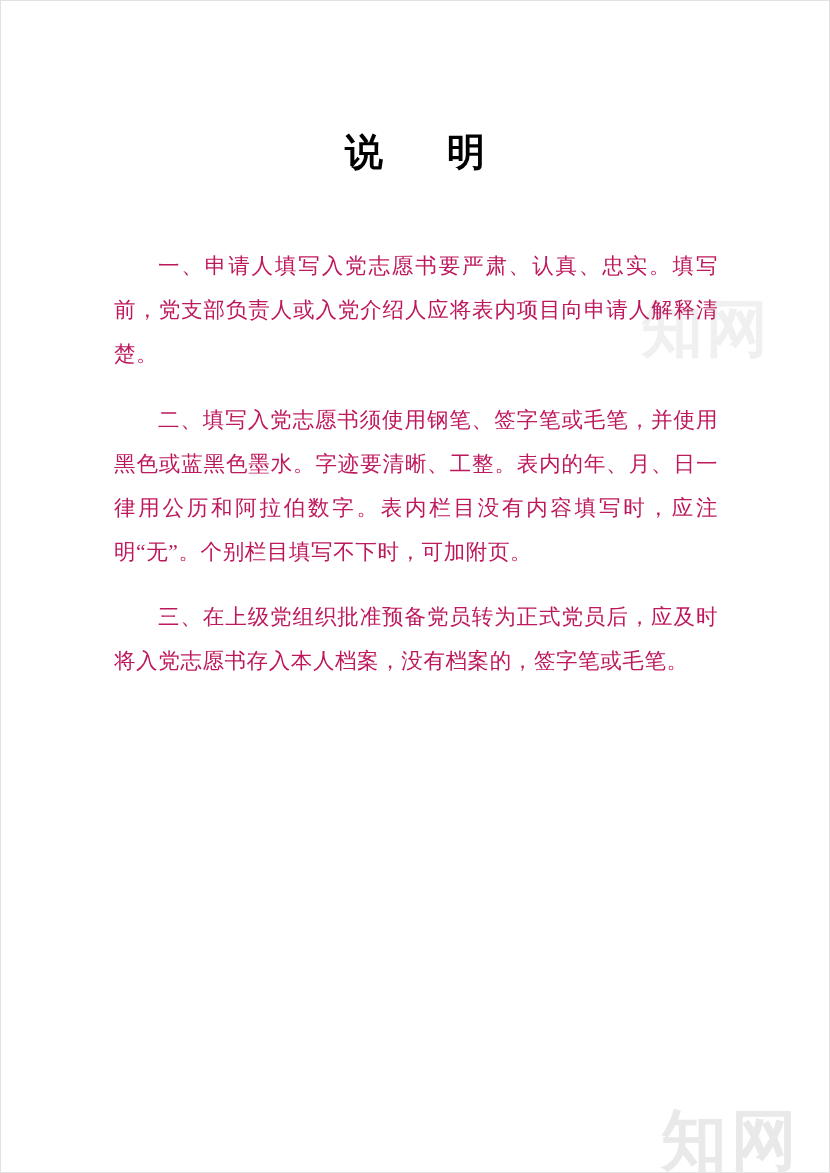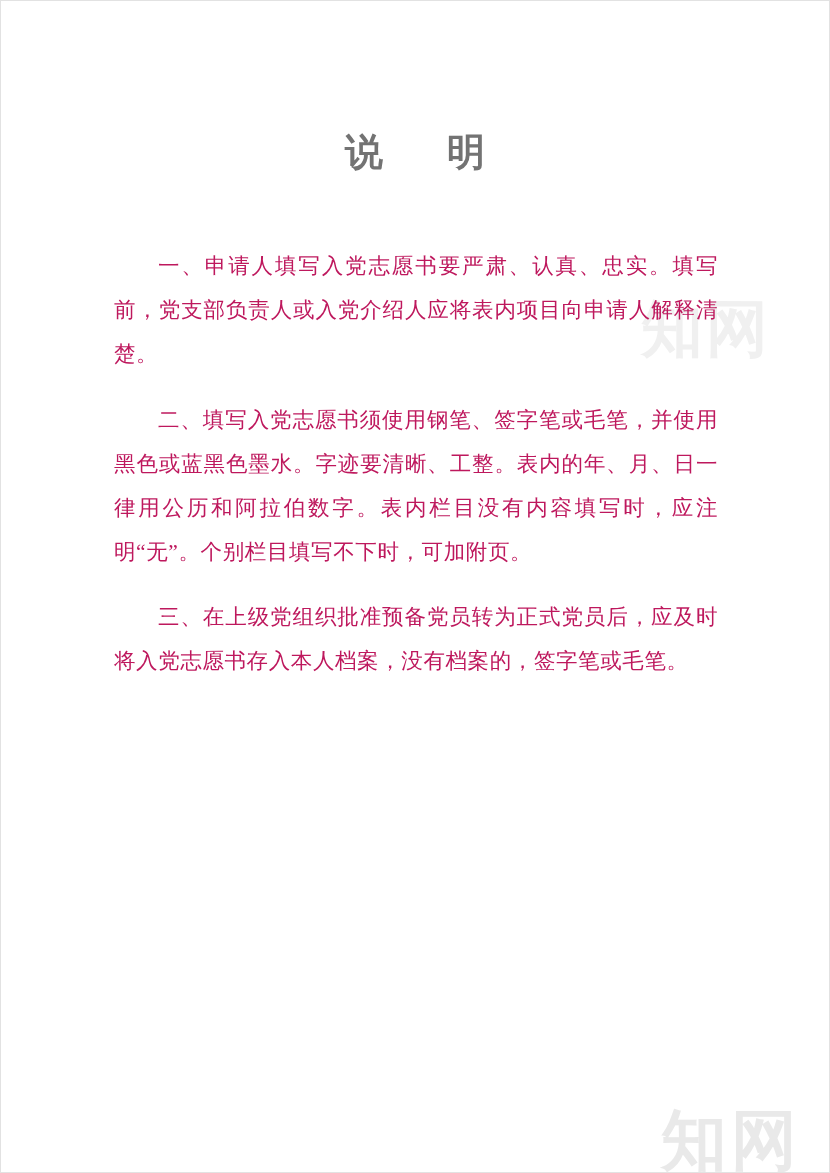--- a/index.html
+++ b/index.html
@@ -28,21 +28,21 @@
     height: 1173px;
     box-sizing: border-box;
     padding: 0 113px;
   }
   .doc-title {
     margin-top: 126px;
     text-align: center;
     font-size: 38px;
     font-weight: bold;
     letter-spacing: 2px;
-    color: #737373;
+    color: #000000;
     font-family: "Liberation Serif", "DejaVu Serif", serif;
   }
   .doc-title .sp {
     display: inline-block;
     width: 62px;
   }
   .para {
     margin-top: 0;
     font-size: 21.5px;
     line-height: 44px;

